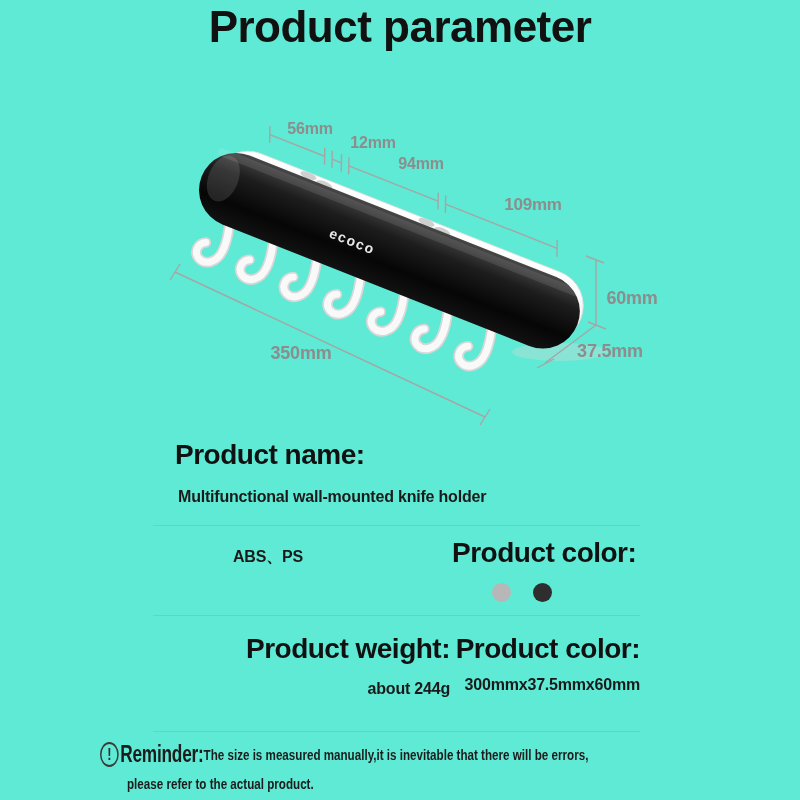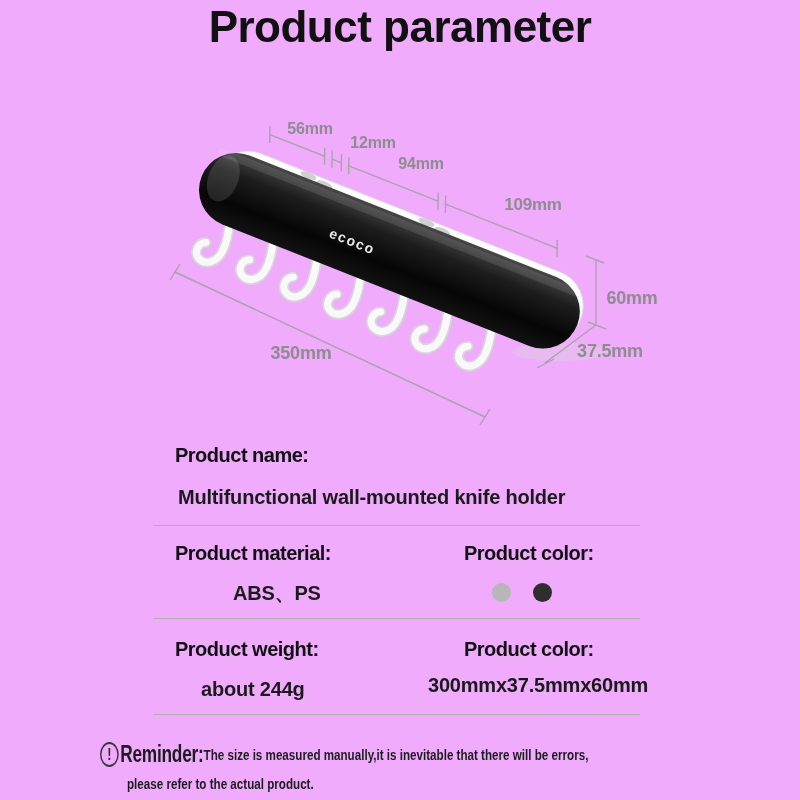--- a/index.html
+++ b/index.html
@@ -1,47 +1,47 @@
 <!DOCTYPE html>
 <html><head>
 <meta charset="utf-8">
 <style>
   html,body{margin:0;padding:0;background:#fff;}
   .page{
-    position:relative;width:800px;height:800px;margin:0 auto;background:#f0abfc;
+    position:relative;width:800px;height:800px;margin:0 auto;background:#5eead4;
     font-family:"Liberation Sans","DejaVu Sans",sans-serif;color:#151515;overflow:hidden;
   }
   
   .title{
     position:absolute;top:2px;left:0;width:100%;text-align:center;
     font-size:44px;font-weight:bold;letter-spacing:-0.5px;color:#111;
   }
   
   .figure{position:absolute;top:100px;left:0;width:800px;height:340px;}
   .figure svg{display:block;width:800px;height:340px;}
   .dim-label{fill:#8d8d8d;font-weight:bold;letter-spacing:-0.2px;}
   .dim-sm{font-size:16px;}
   .dim-md{font-size:17px;}
   .dim-lg{font-size:18px;}
   .mline{stroke:#a6a6a6;stroke-width:1.4;fill:none;}
   .hookpath{fill:none;stroke-linecap:round;}
   
   .spec{position:absolute;left:153px;width:487px;border-bottom:1px solid #b0b0b0;}
-  .spec-head{font-size:20px;font-weight:bold;letter-spacing:-0.5px;color:#111;margin-left:22px;line-height:36px;}
-  .spec-val{font-size:20px;font-weight:bold;letter-spacing:-0.2px;color:#1a1a1a;line-height:24px;}
+  .spec-head{font-size:28px;font-weight:bold;letter-spacing:-0.5px;color:#111;margin-left:22px;line-height:36px;}
+  .spec-val{font-size:16px;font-weight:bold;letter-spacing:-0.2px;color:#1a1a1a;line-height:24px;}
   .s-name{top:437px;padding-bottom:16px;}
   .s-name .spec-val{margin:12px 0 0 25px;}
   .s-two{top:535px;padding-bottom:13px;}
-  .s-three{top:631px;padding-bottom:13px;}
+  .s-three{top:631px;padding-bottom:30px;text-align:right;}
   .cols{display:flex;}
   .col1{width:297px;}
   .col1 .spec-val{margin:10px 0 0 80px;}
   .col1.wcol .spec-val{margin-left:48px;}
   .col2{width:190px;}
-  .col2 .spec-head{margin-left:14px;}
+  .col2 .spec-head{margin-left:2px;}
   .col2 .spec-val{margin:6px 0 0 -22px;white-space:nowrap;}
   .swatches{display:flex;gap:22px;margin:12px 0 0 42px;}
   .swatch{width:19px;height:19px;border-radius:50%;}
   
   .reminder{
     position:absolute;top:741px;left:100px;width:800px;
     transform:scaleX(0.75);transform-origin:left top;
     font-weight:bold;color:#1c1c1c;
   }
   .rem-line1{display:flex;align-items:center;white-space:nowrap;}
@@ -153,21 +153,20 @@
   </div>
 
   <div class="spec s-name">
     <div class="spec-head">Product name:</div>
     <div class="spec-val">Multifunctional wall-mounted knife holder</div>
   </div>
 
   <div class="spec s-two">
     <div class="cols">
       <div class="col1">
-        <div class="spec-head">Product material:</div>
         <div class="spec-val">ABS、PS</div>
       </div>
       <div class="col2">
         <div class="spec-head">Product color:</div>
         <div class="swatches">
           <span class="swatch" style="background: rgb(183, 183, 183);"></span>
           <span class="swatch" style="background: rgb(46, 46, 46);"></span>
         </div>
       </div>
     </div>

